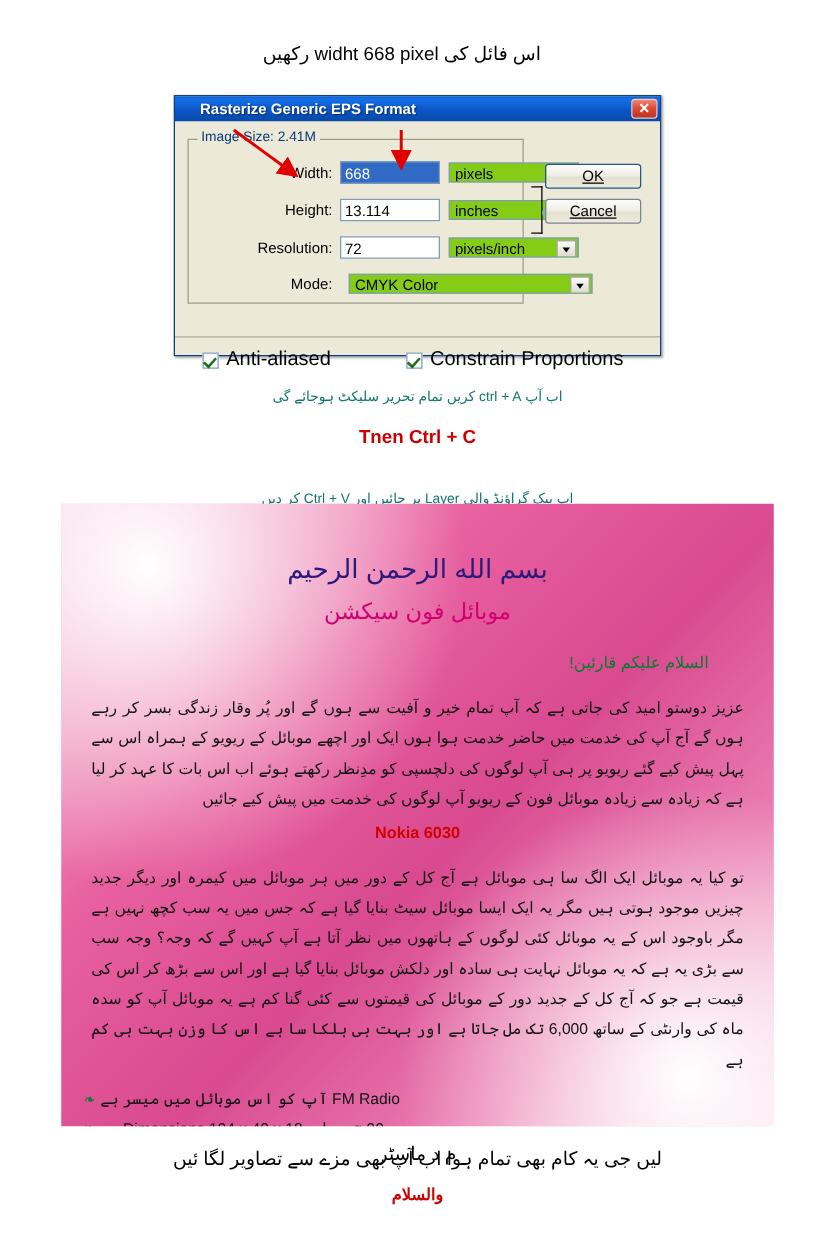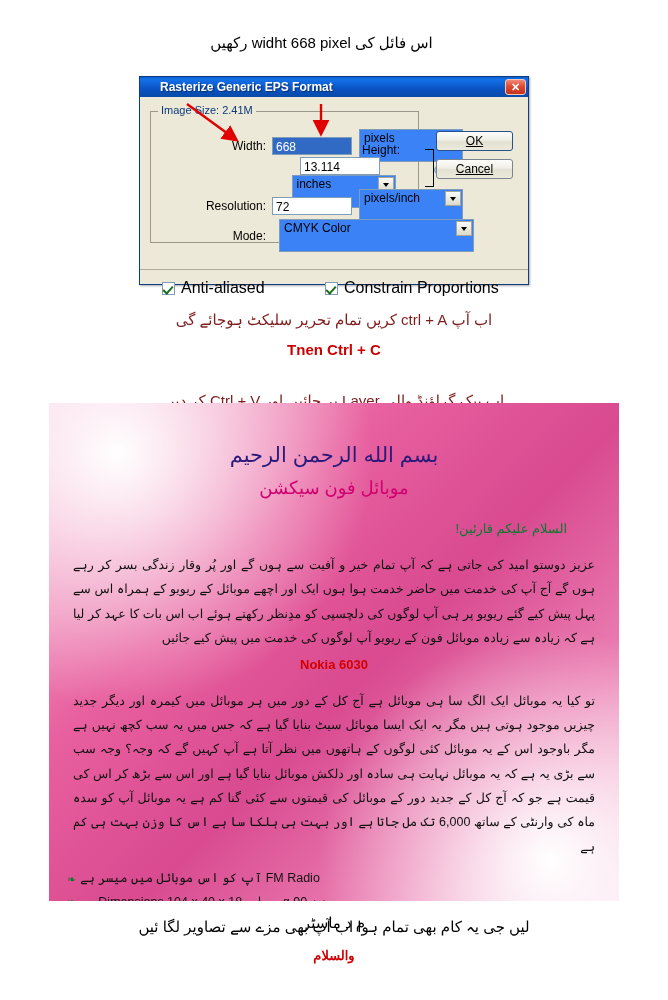--- a/index.html
+++ b/index.html
@@ -120,23 +120,23 @@
     box-sizing: border-box;
     color: #000;
   }
   .tbox.sel {
     background: #316ac5;
     color: #fff;
   }
   .combo {
     margin-left: 7px;
     width: 104px;
-    height: 33px;
+    height: 16px;
     border: 1px solid #7f9db9;
-    background: #3b82f6;
+    background: #84cc16;
     font-size: 12px;
     line-height: 17px;
     padding: 0 20px 0 4px;
     box-sizing: border-box;
     position: relative;
     color: #000;
     white-space: nowrap;
     overflow: hidden;
   }
   .combo.wide { width: 195px; }
@@ -248,22 +248,22 @@
     height: 220px;
     pointer-events: none;
   }
 
   
   .instr {
     position: absolute;
     left: 0;
     width: 668px;
     text-align: center;
-    font-size: 15px;
-    color: #7f1d1d;
+    font-size: 11px;
+    color: #0f766e;
     direction: rtl;
   }
   .instr .ltr { direction: ltr; unicode-bidi: embed; }
   .instr-red {
     color: #cc0000;
     font-weight: bold;
     font-size: 15px;
   }
 
   
@@ -373,21 +373,21 @@
       <div class="lbl">Width:</div>
       <div class="tbox sel">668</div>
       <div class="combo">
         <span>pixels</span>
         <span class="arrow">
             <i></i>
           </span>
       </div>
     </div>
 
-    <div class="form-row" style="top:46px;flex-direction:column;">
+    <div class="form-row" style="top:62px;">
       <div class="lbl">Height:</div>
       <div class="tbox">13.114</div>
       <div class="combo">
         <span>inches</span>
         <span class="arrow">
             <i></i>
           </span>
       </div>
     </div>
 

